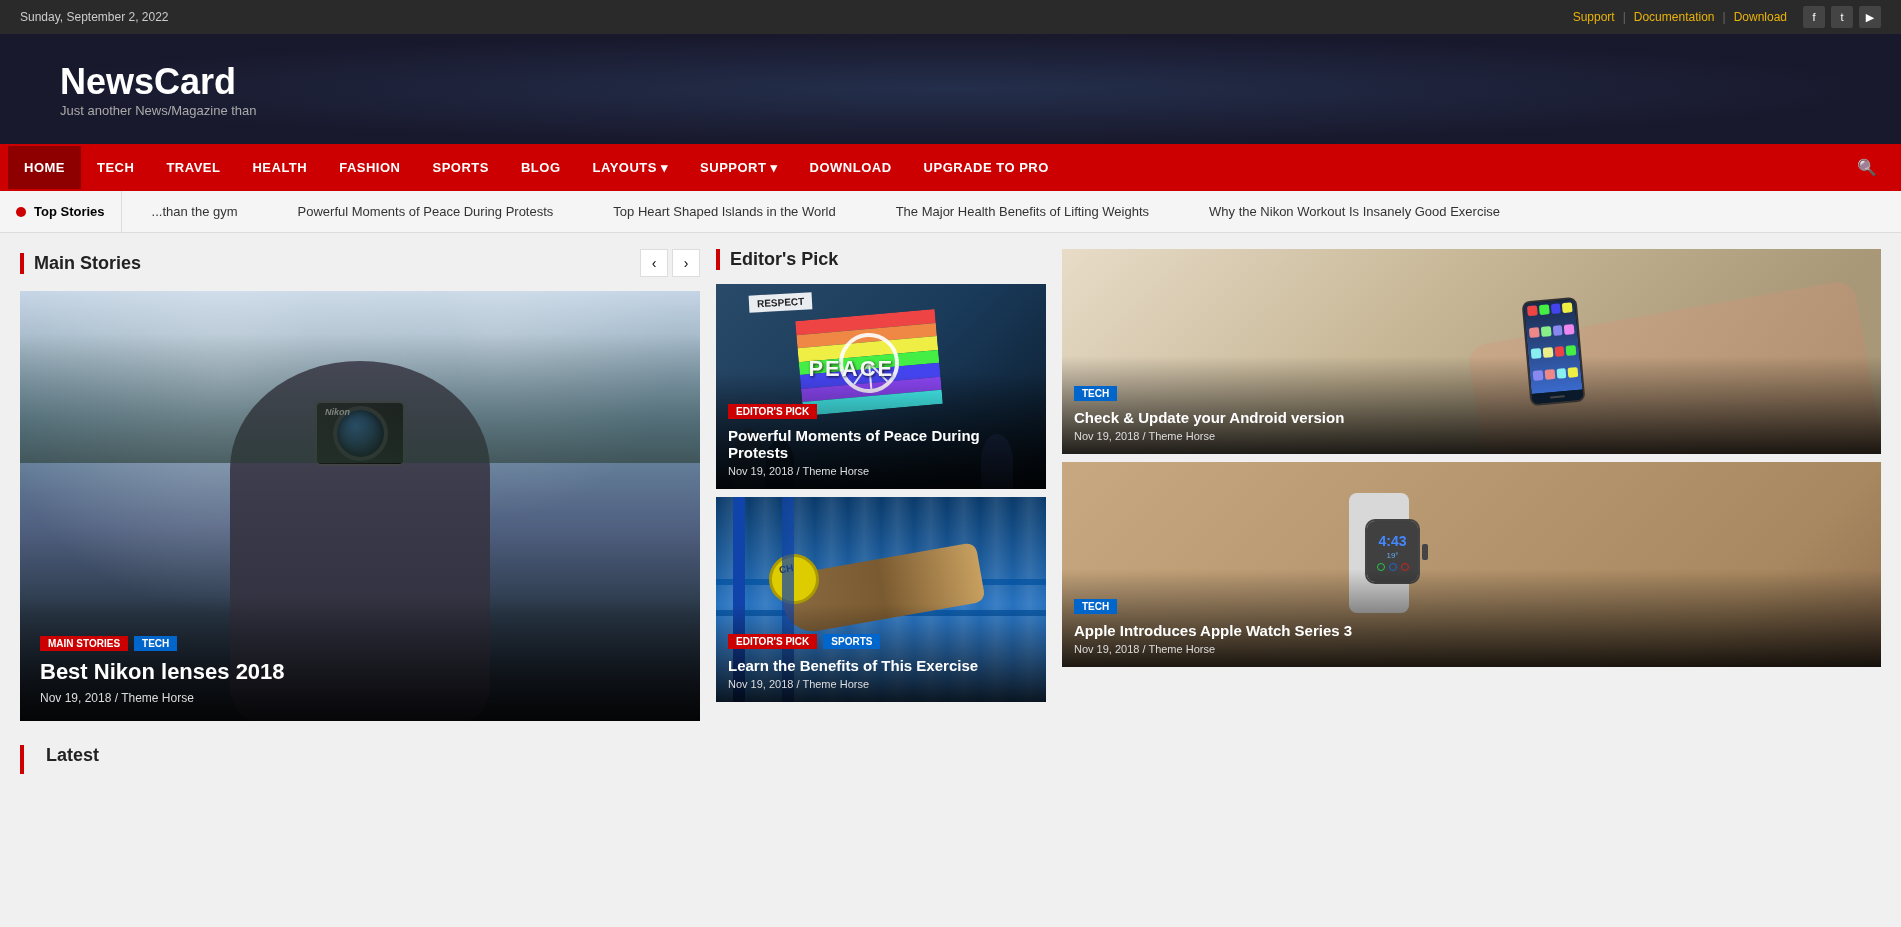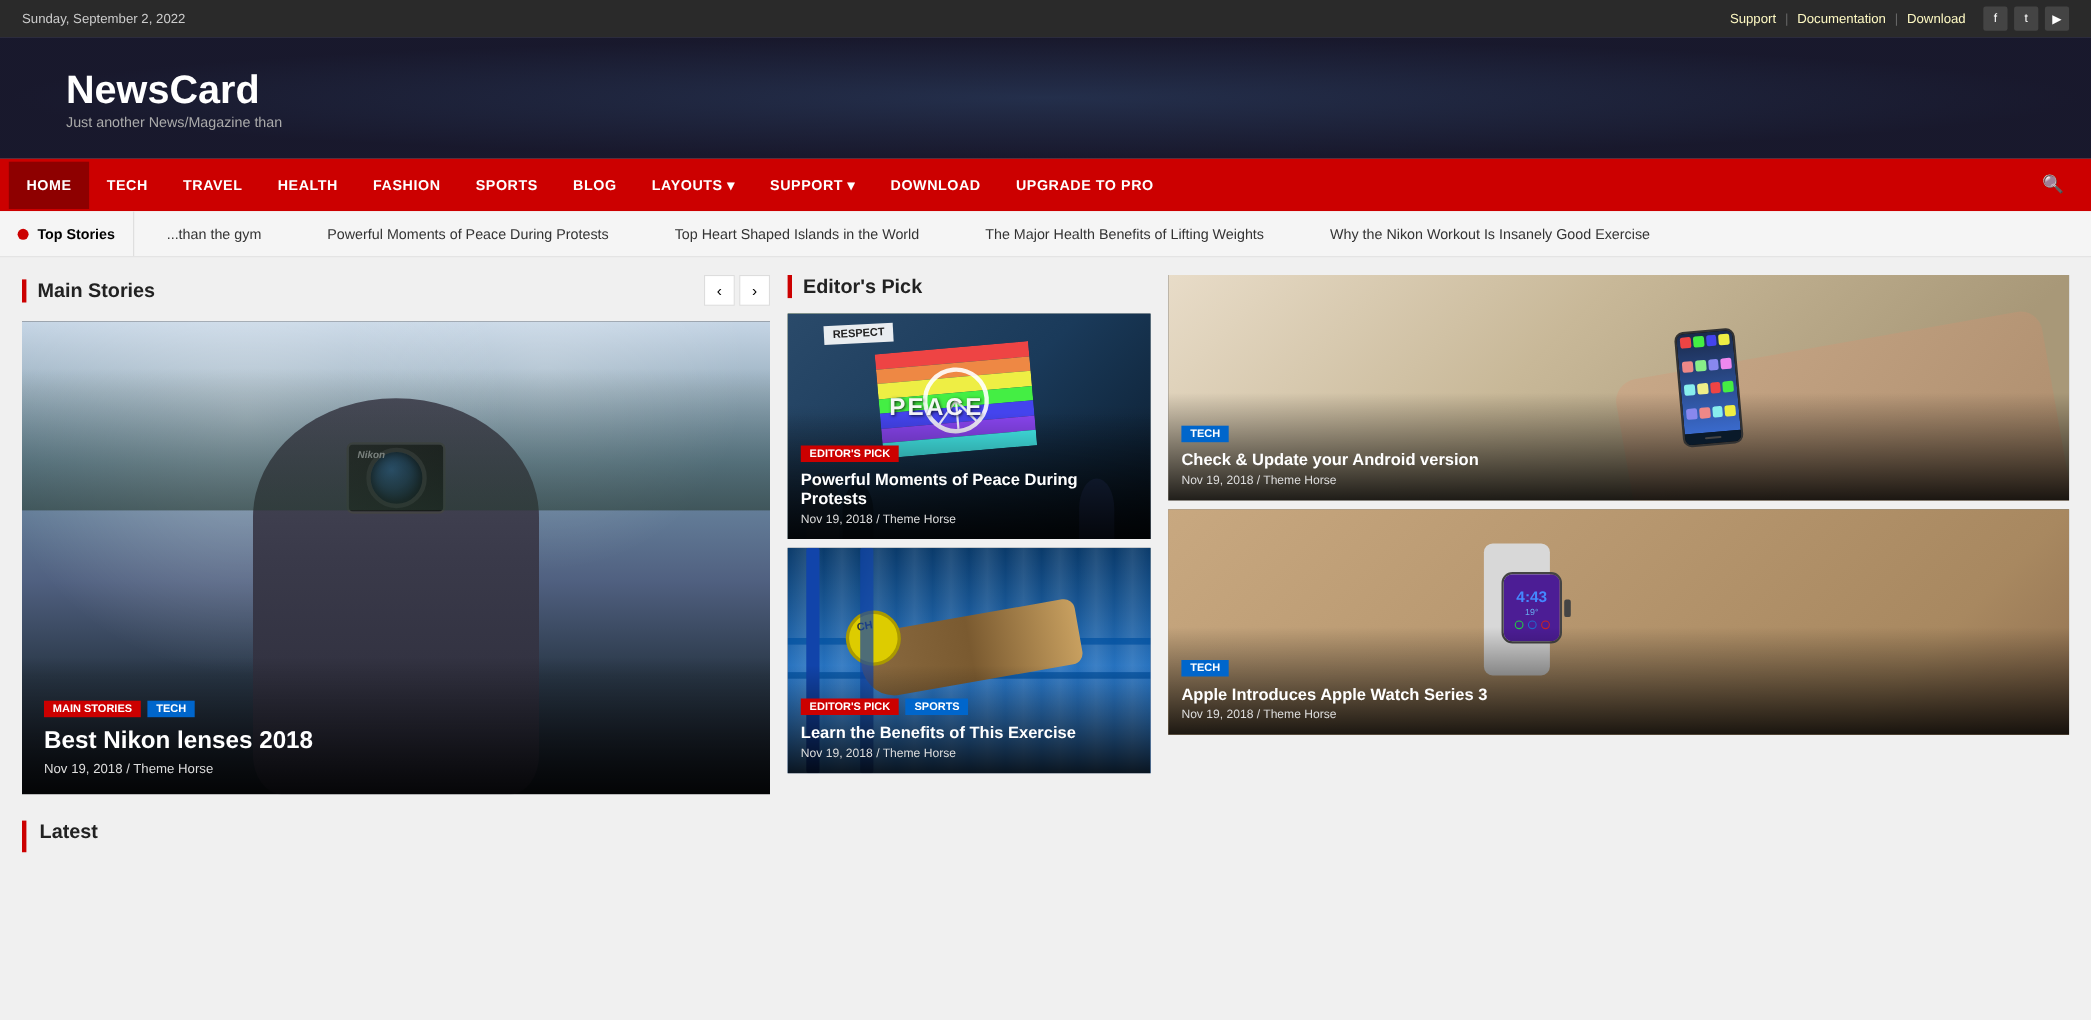--- a/index.html
+++ b/index.html
@@ -9,21 +9,21 @@
     .top-bar {
       background: #2a2a2a;
       color: #ccc;
       padding: 6px 20px;
       display: flex;
       justify-content: space-between;
       align-items: center;
       font-size: 12px;
     }
     .top-bar-right { display: flex; align-items: center; gap: 8px; }
-    .top-bar-right a { color: #fef9c3; text-decoration: none; text-align: right; }
+    .top-bar-right a { color: #eab308; text-decoration: none; text-align: right; }
     .top-bar-right .sep { color: #666; }
     .social-icons { display: flex; gap: 6px; margin-left: 8px; }
     .social-icon {
       width: 22px; height: 22px; background: #444; border-radius: 2px;
       display: flex; align-items: center; justify-content: center;
       color: #fff; font-size: 11px; cursor: pointer;
     }
 
     
     .header {
@@ -266,21 +266,21 @@
     
     .bottom-section {
       padding: 8px 20px 0;
       background: #f0f0f0;
     }
     .bottom-section-title {
       font-size: 18px;
       font-weight: bold;
       color: #222;
       border-left: 4px solid #cc0000;
-      padding-left: 12px;
+      padding-left: 22px;
       padding-bottom: 8px;
     }
 
     .tag.editors-pick-tag { background: #cc0000; }
   </style>
 </head>
 <body>
 
 <div class="top-bar">
   <span>Sunday, September 2, 2022</span>
@@ -497,21 +497,21 @@
 
       <div class="trending-article">
         <div class="watch-img" style="width:100%;height:100%;position:relative;overflow:hidden;background:linear-gradient(135deg,#d0b898 0%,#c0a880 40%,#b09870 70%,#907850 100%);">
 
           <div style="position:absolute;inset:0;background:linear-gradient(135deg,#c8a880 0%,#b89870 40%,#a88860 80%,#907050 100%);"></div>
 
           <div style="position:absolute;top:15%;left:35%;width:60px;height:120px;background:#d8d8d8;border-radius:8px;"></div>
 
           <div style="position:absolute;top:28%;left:37%;width:55px;height:65px;background:#222;border-radius:10px;border:2px solid #444;overflow:hidden;">
 
-            <div style="width:100%;height:100%;background:#4c1d95;display:flex;flex-direction:column;align-items:center;justify-content:center;color:#88bbff;font-size:9px;">
+            <div style="width:100%;height:100%;background:#404040;display:flex;flex-direction:column;align-items:center;justify-content:center;color:#88bbff;font-size:9px;">
               <div style="color:#4488ff;font-size:14px;font-weight:bold;margin-bottom:2px;">4:43</div>
               <div style="color:#66aaee;font-size:8px;">19°</div>
               <div style="display:flex;gap:4px;margin-top:3px;">
                 <div style="width:8px;height:8px;border:1.5px solid #22cc44;border-radius:50%;"></div>
                 <div style="width:8px;height:8px;border:1.5px solid #2266cc;border-radius:50%;"></div>
                 <div style="width:8px;height:8px;border:1.5px solid #cc2222;border-radius:50%;"></div>
               </div>
             </div>
           </div>
 

